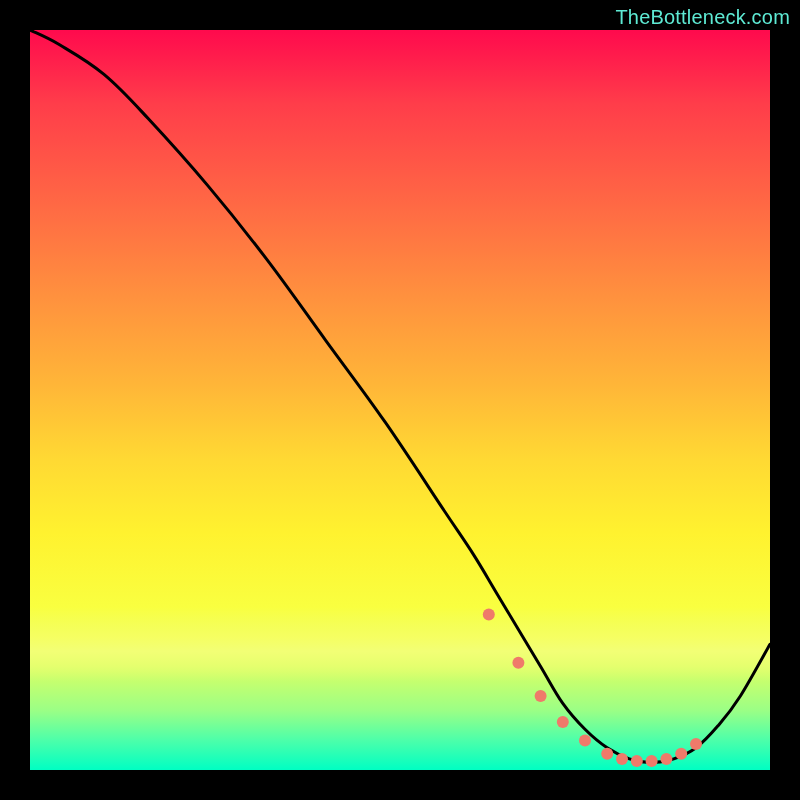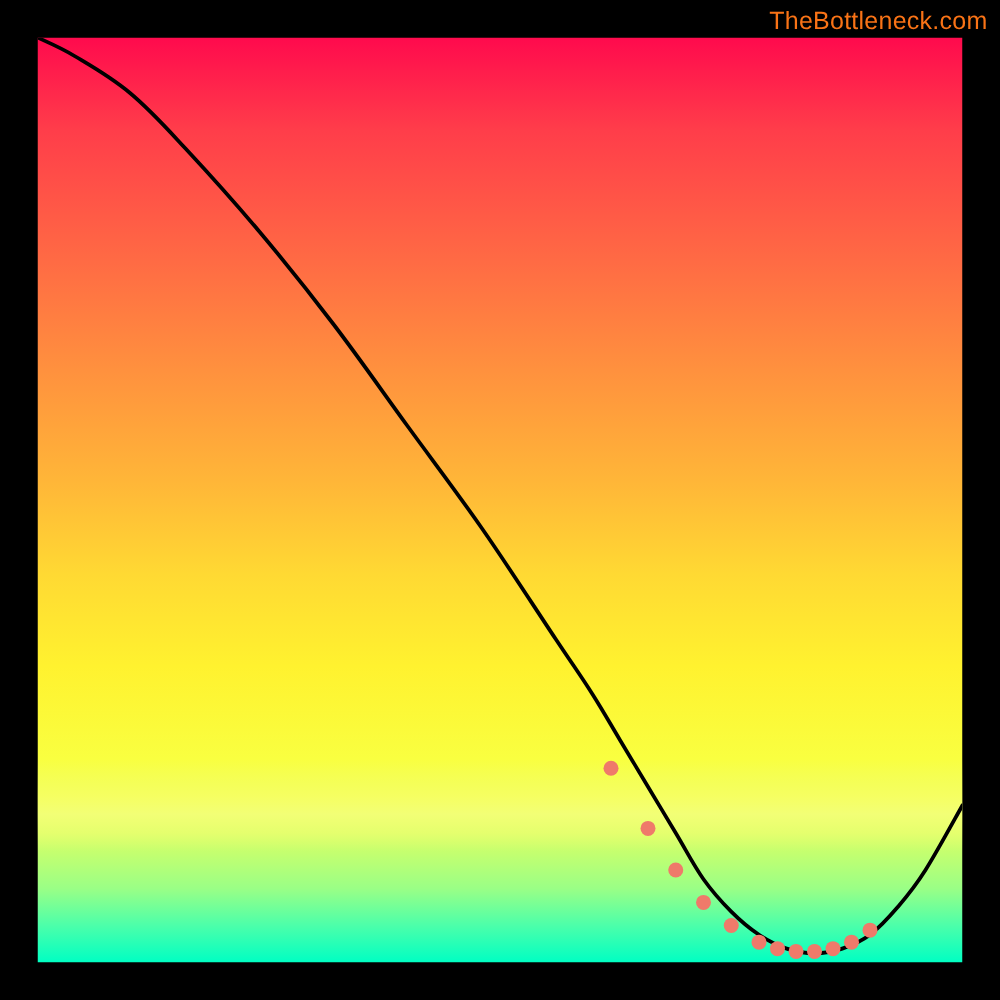--- a/index.html
+++ b/index.html
@@ -68,21 +68,21 @@
     position: absolute;
     left: 0;
     top: 0;
     width: 100%;
     height: 100%;
   }
   .watermark {
     position: absolute;
     top: 6px;
     right: 10px;
-    color: #f97316;
+    color: #5eead4;
     font-size: 20px;
     letter-spacing: 0.2px;
     user-select: none;
   }
 </style>
 </head>
 <body>
 
 <div class="frame">
 

